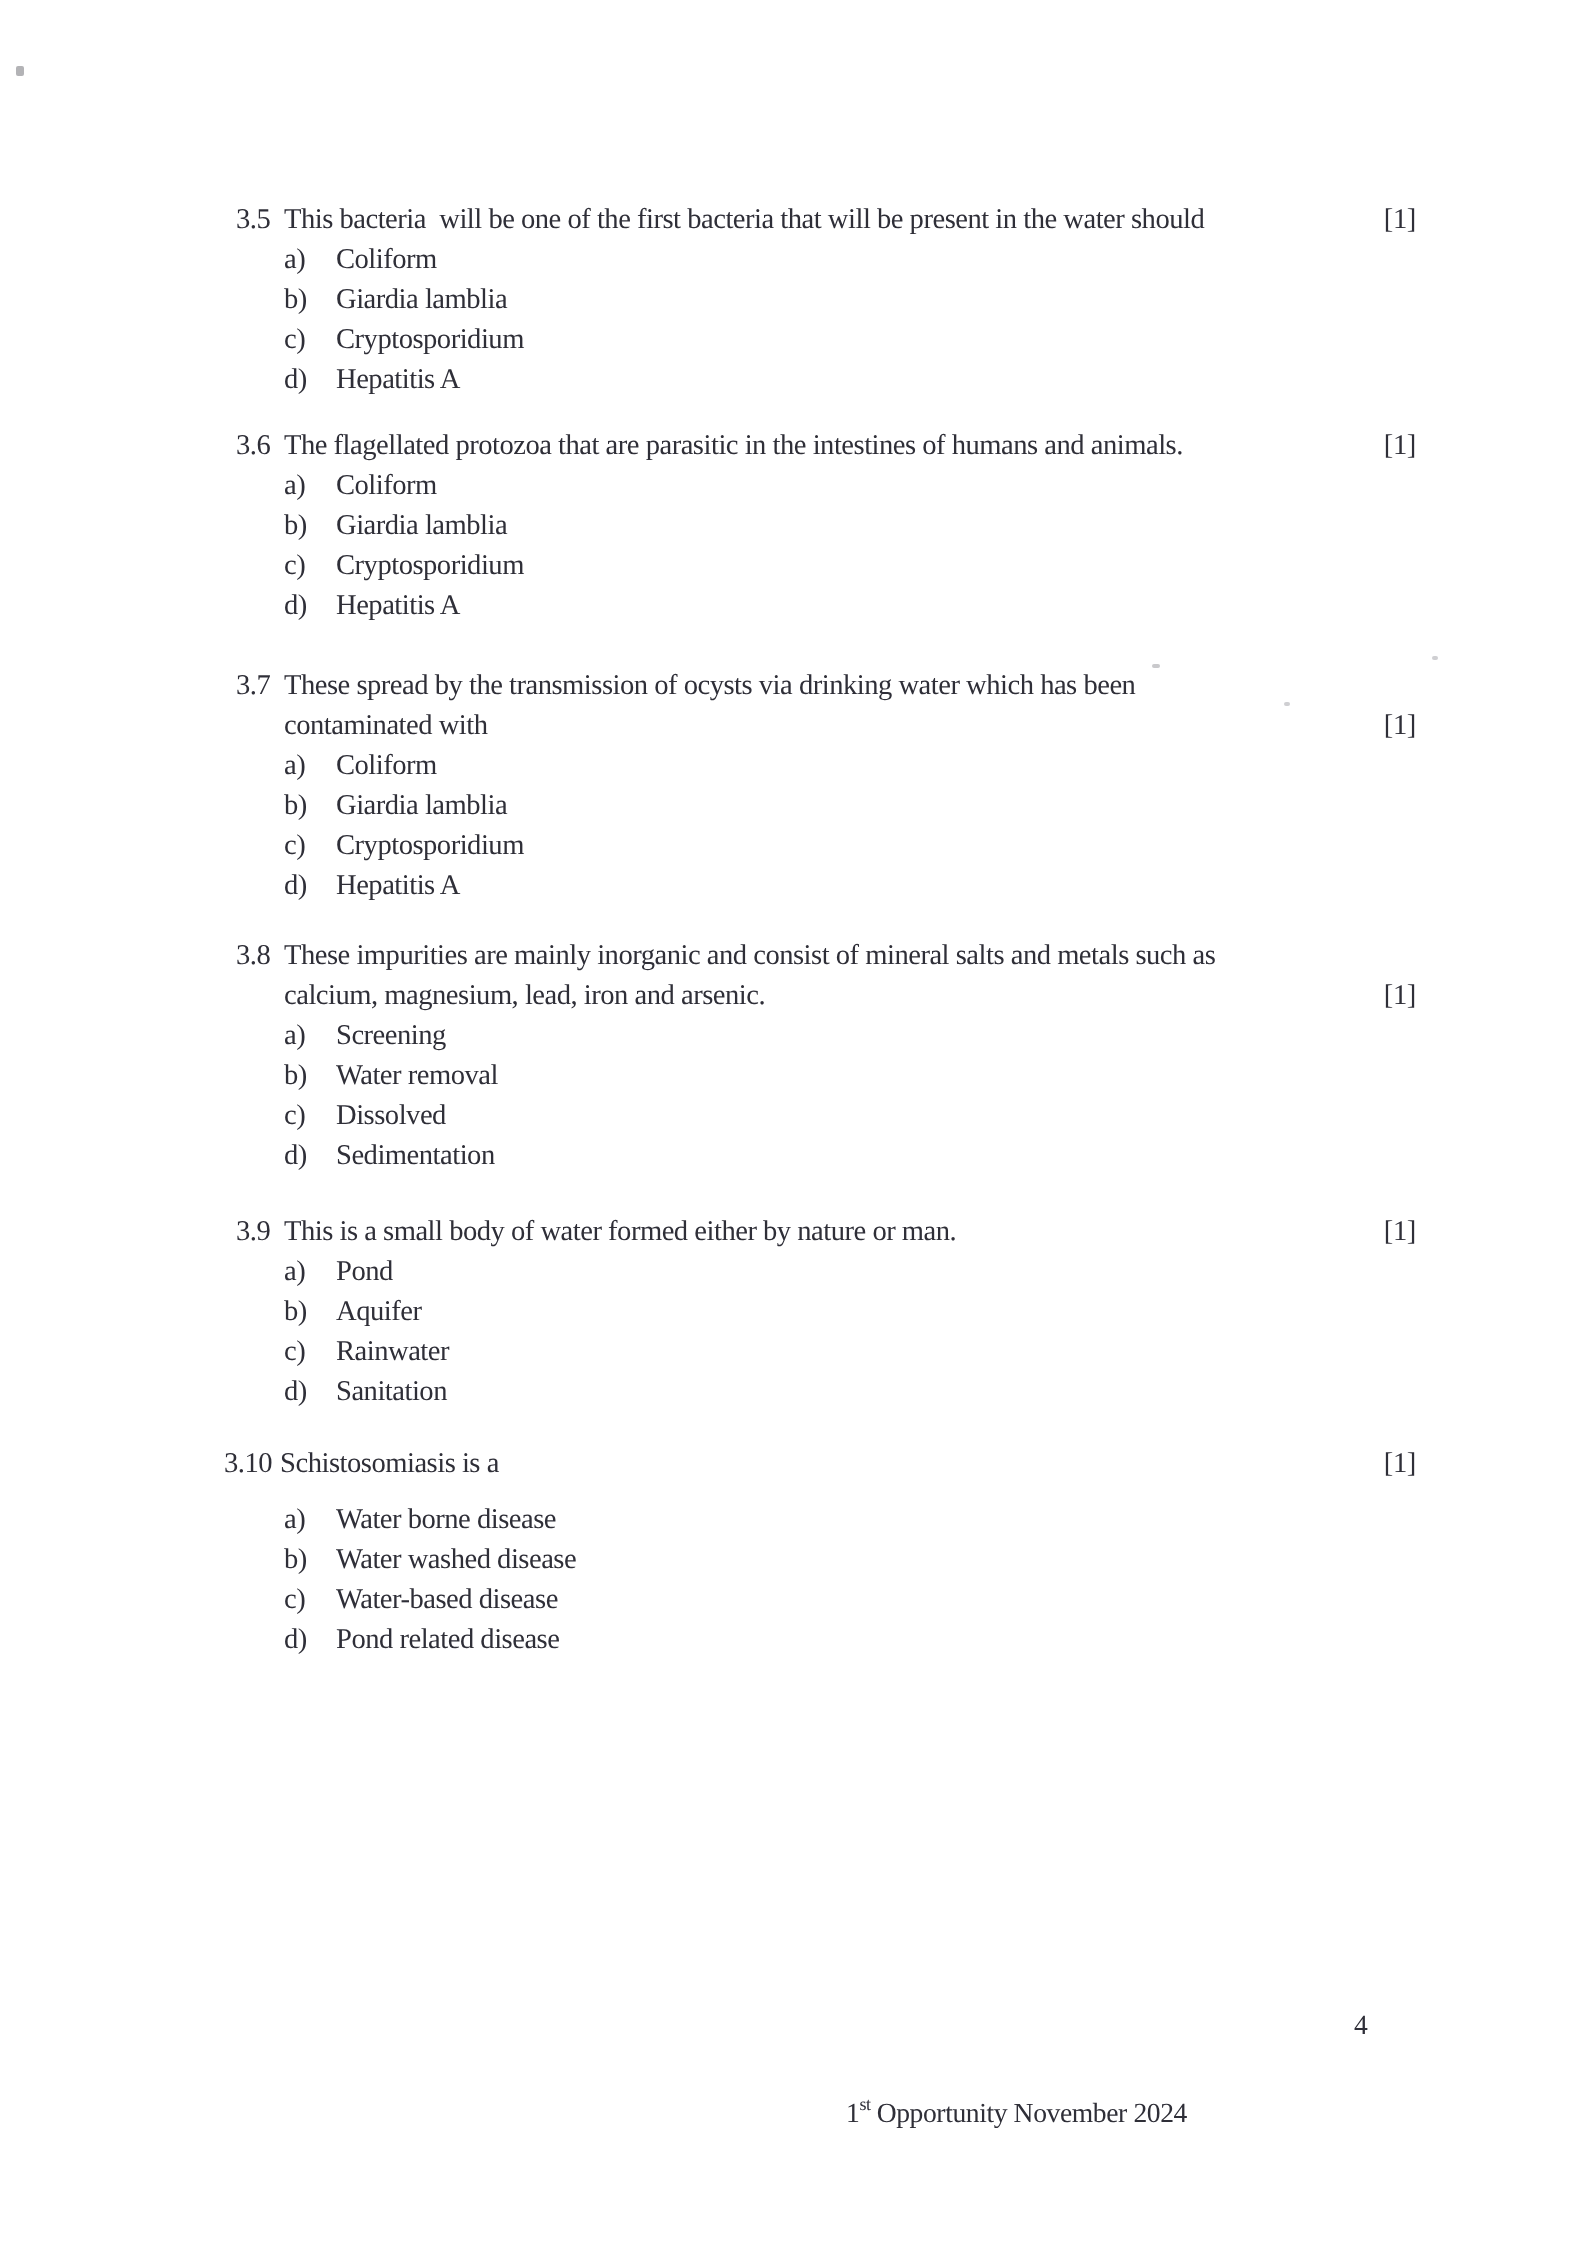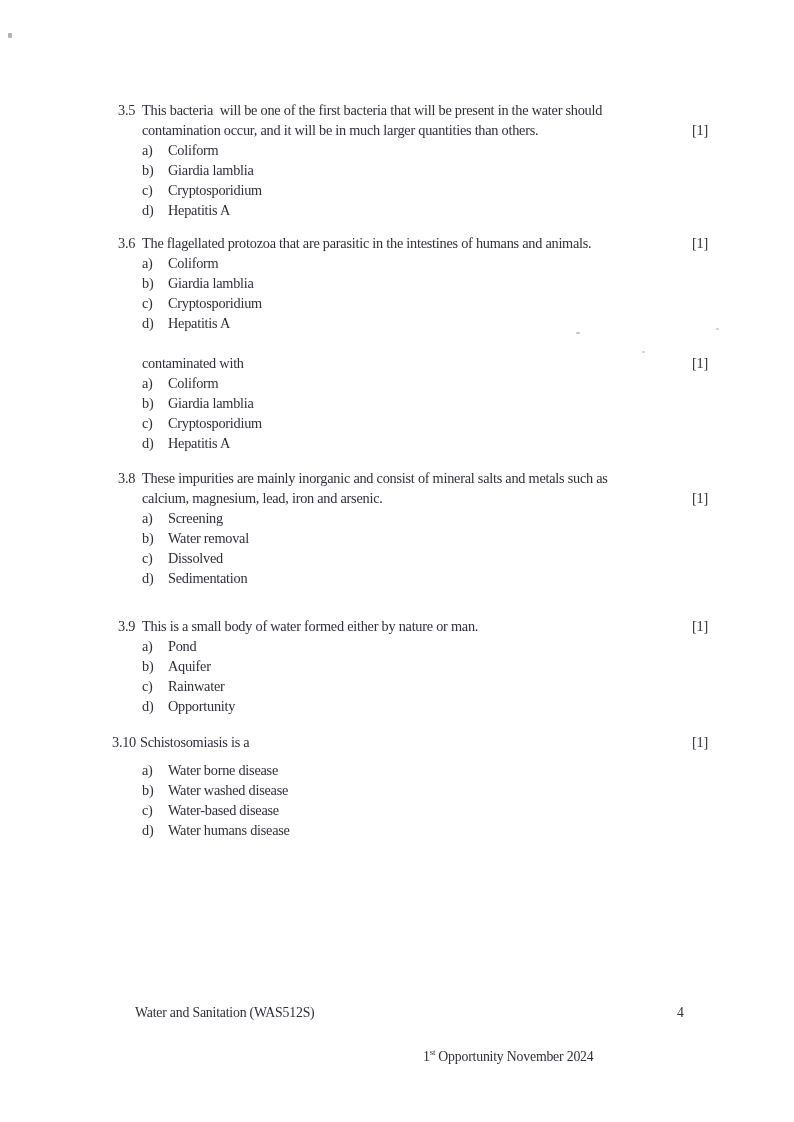--- a/index.html
+++ b/index.html
@@ -17,21 +17,21 @@
     position: absolute;
     left: 118px;
     top: 100px;
     width: 591px;
   }
   .question { position: relative; }
   .question + .question { margin-top: 0; }
   .question:nth-of-type(2) { margin-top: 13px; }
   .question:nth-of-type(3) { margin-top: 20px; }
   .question:nth-of-type(4) { margin-top: 15px; }
-  .question:nth-of-type(5) { margin-top: 28px; }
+  .question:nth-of-type(5) { margin-top: 18px; }
   .question:nth-of-type(6) { margin-top: 16px; }
   .question:nth-of-type(6) .options { margin-top: 8px; }
   .question:nth-of-type(6) .q-num { margin-left: -6px; }
 
   .statement { position: relative; padding-right: 0; }
   .q-line {
     font-size: 14.3px;
     line-height: 20px;
     letter-spacing: -0.25px;
     white-space: pre;
@@ -84,21 +84,20 @@
 <div class="page">
   <div class="speck s1"></div>
   <div class="speck s2"></div>
   <div class="speck s3"></div>
   <div class="speck s4"></div>
 
   <div class="content" id="questions">
   <section class="question">
     <div class="statement">
       <div class="q-line"><span class="q-num">3.5</span><span>This bacteria  will be one of the first bacteria that will be present in the water should</span></div>
-          <div class="q-line cont">contamination occur, and it will be in much larger quantities than others.</div>
           <span class="mark">[1]</span>
     </div>
     <div class="options">
           <div class="option">
             <span class="opt-letter">a)</span>
             <span class="opt-text">Coliform</span>
           </div>
           <div class="option">
             <span class="opt-letter">b)</span>
             <span class="opt-text">Giardia lamblia</span>
@@ -134,20 +133,21 @@
           </div>
           <div class="option">
             <span class="opt-letter">d)</span>
             <span class="opt-text">Hepatitis A</span>
           </div>
         </div>
   </section>
 
   <section class="question">
     <div class="statement">
+      <div class="q-line"><span class="q-num">3.7</span><span>These spread by the transmission of ocysts via drinking water which has been</span></div>
           <div class="q-line cont">contaminated with</div>
           <span class="mark">[1]</span>
     </div>
     <div class="options">
           <div class="option">
             <span class="opt-letter">a)</span>
             <span class="opt-text">Coliform</span>
           </div>
           <div class="option">
             <span class="opt-letter">b)</span>
@@ -203,21 +203,21 @@
           <div class="option">
             <span class="opt-letter">b)</span>
             <span class="opt-text">Aquifer</span>
           </div>
           <div class="option">
             <span class="opt-letter">c)</span>
             <span class="opt-text">Rainwater</span>
           </div>
           <div class="option">
             <span class="opt-letter">d)</span>
-            <span class="opt-text">Opportunity</span>
+            <span class="opt-text">Sanitation</span>
           </div>
         </div>
   </section>
 
   <section class="question">
     <div class="statement">
       <div class="q-line"><span class="q-num">3.10</span><span>Schistosomiasis is a</span></div>
           <span class="mark">[1]</span>
     </div>
     <div class="options">
@@ -228,24 +228,23 @@
           <div class="option">
             <span class="opt-letter">b)</span>
             <span class="opt-text">Water washed disease</span>
           </div>
           <div class="option">
             <span class="opt-letter">c)</span>
             <span class="opt-text">Water-based disease</span>
           </div>
           <div class="option">
             <span class="opt-letter">d)</span>
-            <span class="opt-text">Water humans disease</span>
+            <span class="opt-text">Pond related disease</span>
           </div>
         </div>
   </section>
 </div>
 
   <div class="footer">
-    <span class="f-left">Water and Sanitation (WAS512S)</span>
     <span class="f-center"><span>1</span><sup>st</sup><span>Opportunity November 2024</span></span>
     <span class="f-page">4</span>
   </div>
 </div>
 
 </body></html>

